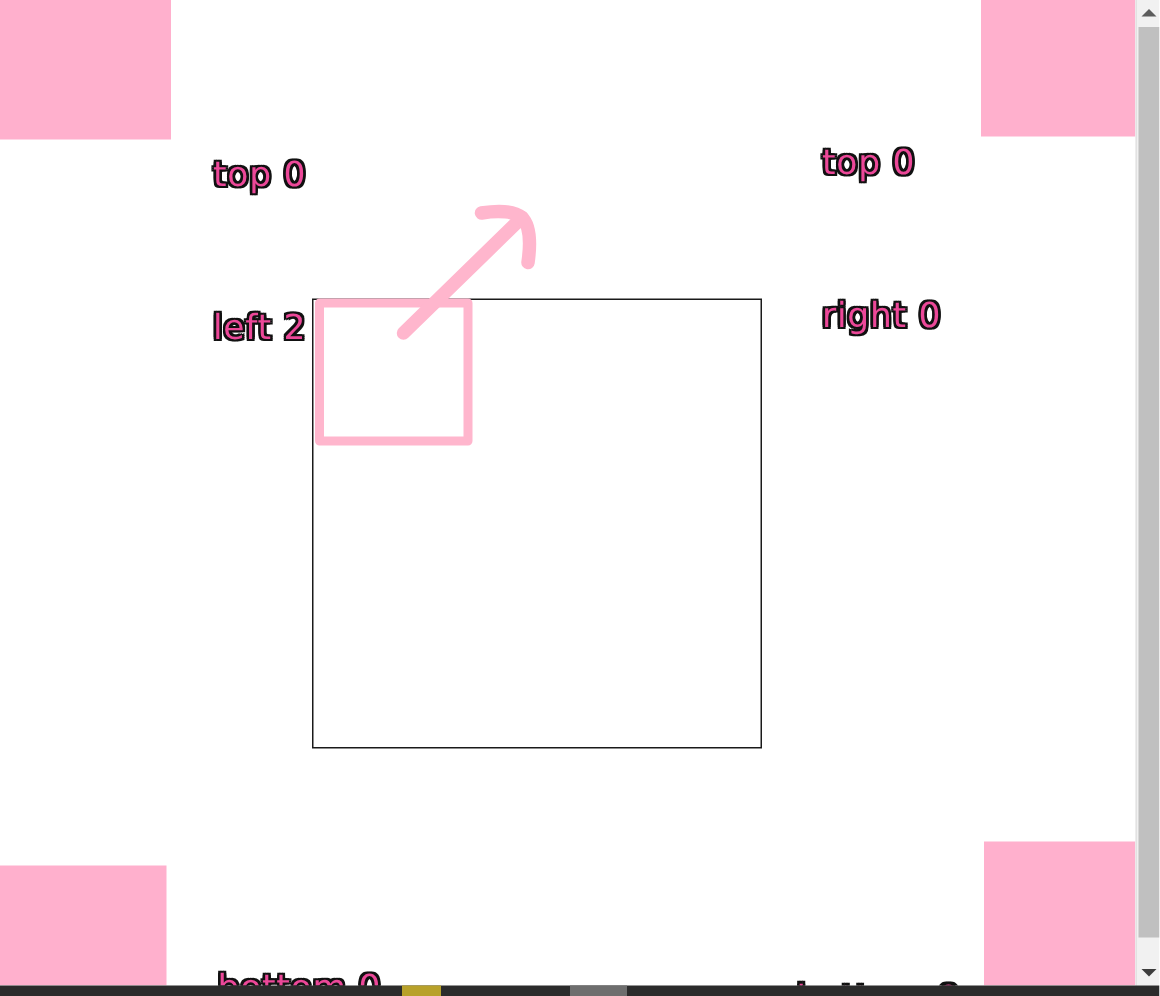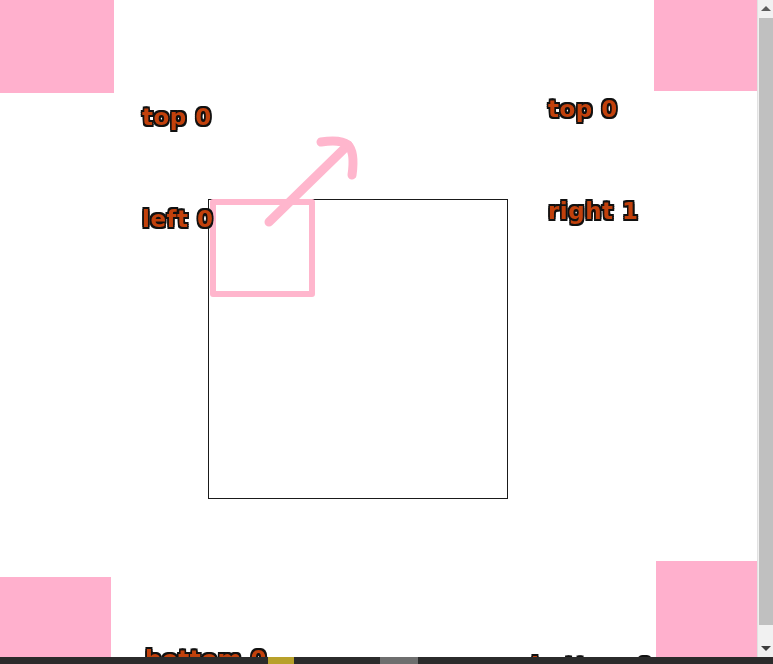--- a/index.html
+++ b/index.html
@@ -39,23 +39,23 @@
     background: #ffb0cd;
   }
   #box-top-left      { left: 0;   top: 0;     width: 114px; height: 93px; }
   #box-top-right     { left: 654px; top: 0;   width: 103px; height: 91px; }
   #box-bottom-left   { left: 0;   top: 577px; width: 111px; height: 80px; }
   #box-bottom-right  { left: 656px; top: 561px; width: 101px; height: 96px; }
 
   
   .annot {
     position: absolute;
-    color: #c2410c;
+    color: #ec4899;
     font-family: "DejaVu Sans", sans-serif;
-    font-weight: bold;
+    font-weight: normal;
     font-size: 23px;
     line-height: 34px;
     white-space: pre;
     letter-spacing: 0.5px;
     text-shadow:
       -1.6px -1.6px 0 #111, 1.6px -1.6px 0 #111,
       -1.6px  1.6px 0 #111, 1.6px  1.6px 0 #111,
       -1.6px 0 0 #111, 1.6px 0 0 #111,
        0 -1.6px 0 #111, 0 1.6px 0 #111;
   }
@@ -194,26 +194,26 @@
 
     <svg id="arrow-annotation" viewBox="0 0 115 105">
       <g fill="none" stroke="#ffb6cd" stroke-width="9" stroke-linecap="round" stroke-linejoin="round">
         <path d="M 14 92 L 93 15"></path>
         <path d="M 66 12 C 78 10 88 11 93 15 C 98 20 99 31 97 45"></path>
       </g>
     </svg>
 
     <div class="annot" id="label-top-left">
       <span class="line">top 0</span>
-      <span class="line">left 0</span>
+      <span class="line">left 2</span>
     </div>
 
     <div class="annot" id="label-top-right">
       <span class="line">top 0</span>
-      <span class="line">right 1</span>
+      <span class="line">right 0</span>
     </div>
 
     <div class="annot" id="label-bottom-left">
       <span class="line">bottom 0</span>
       
     </div>
 
     <div class="annot" id="label-bottom-right">
       <span class="line">bottom 0</span>
       

